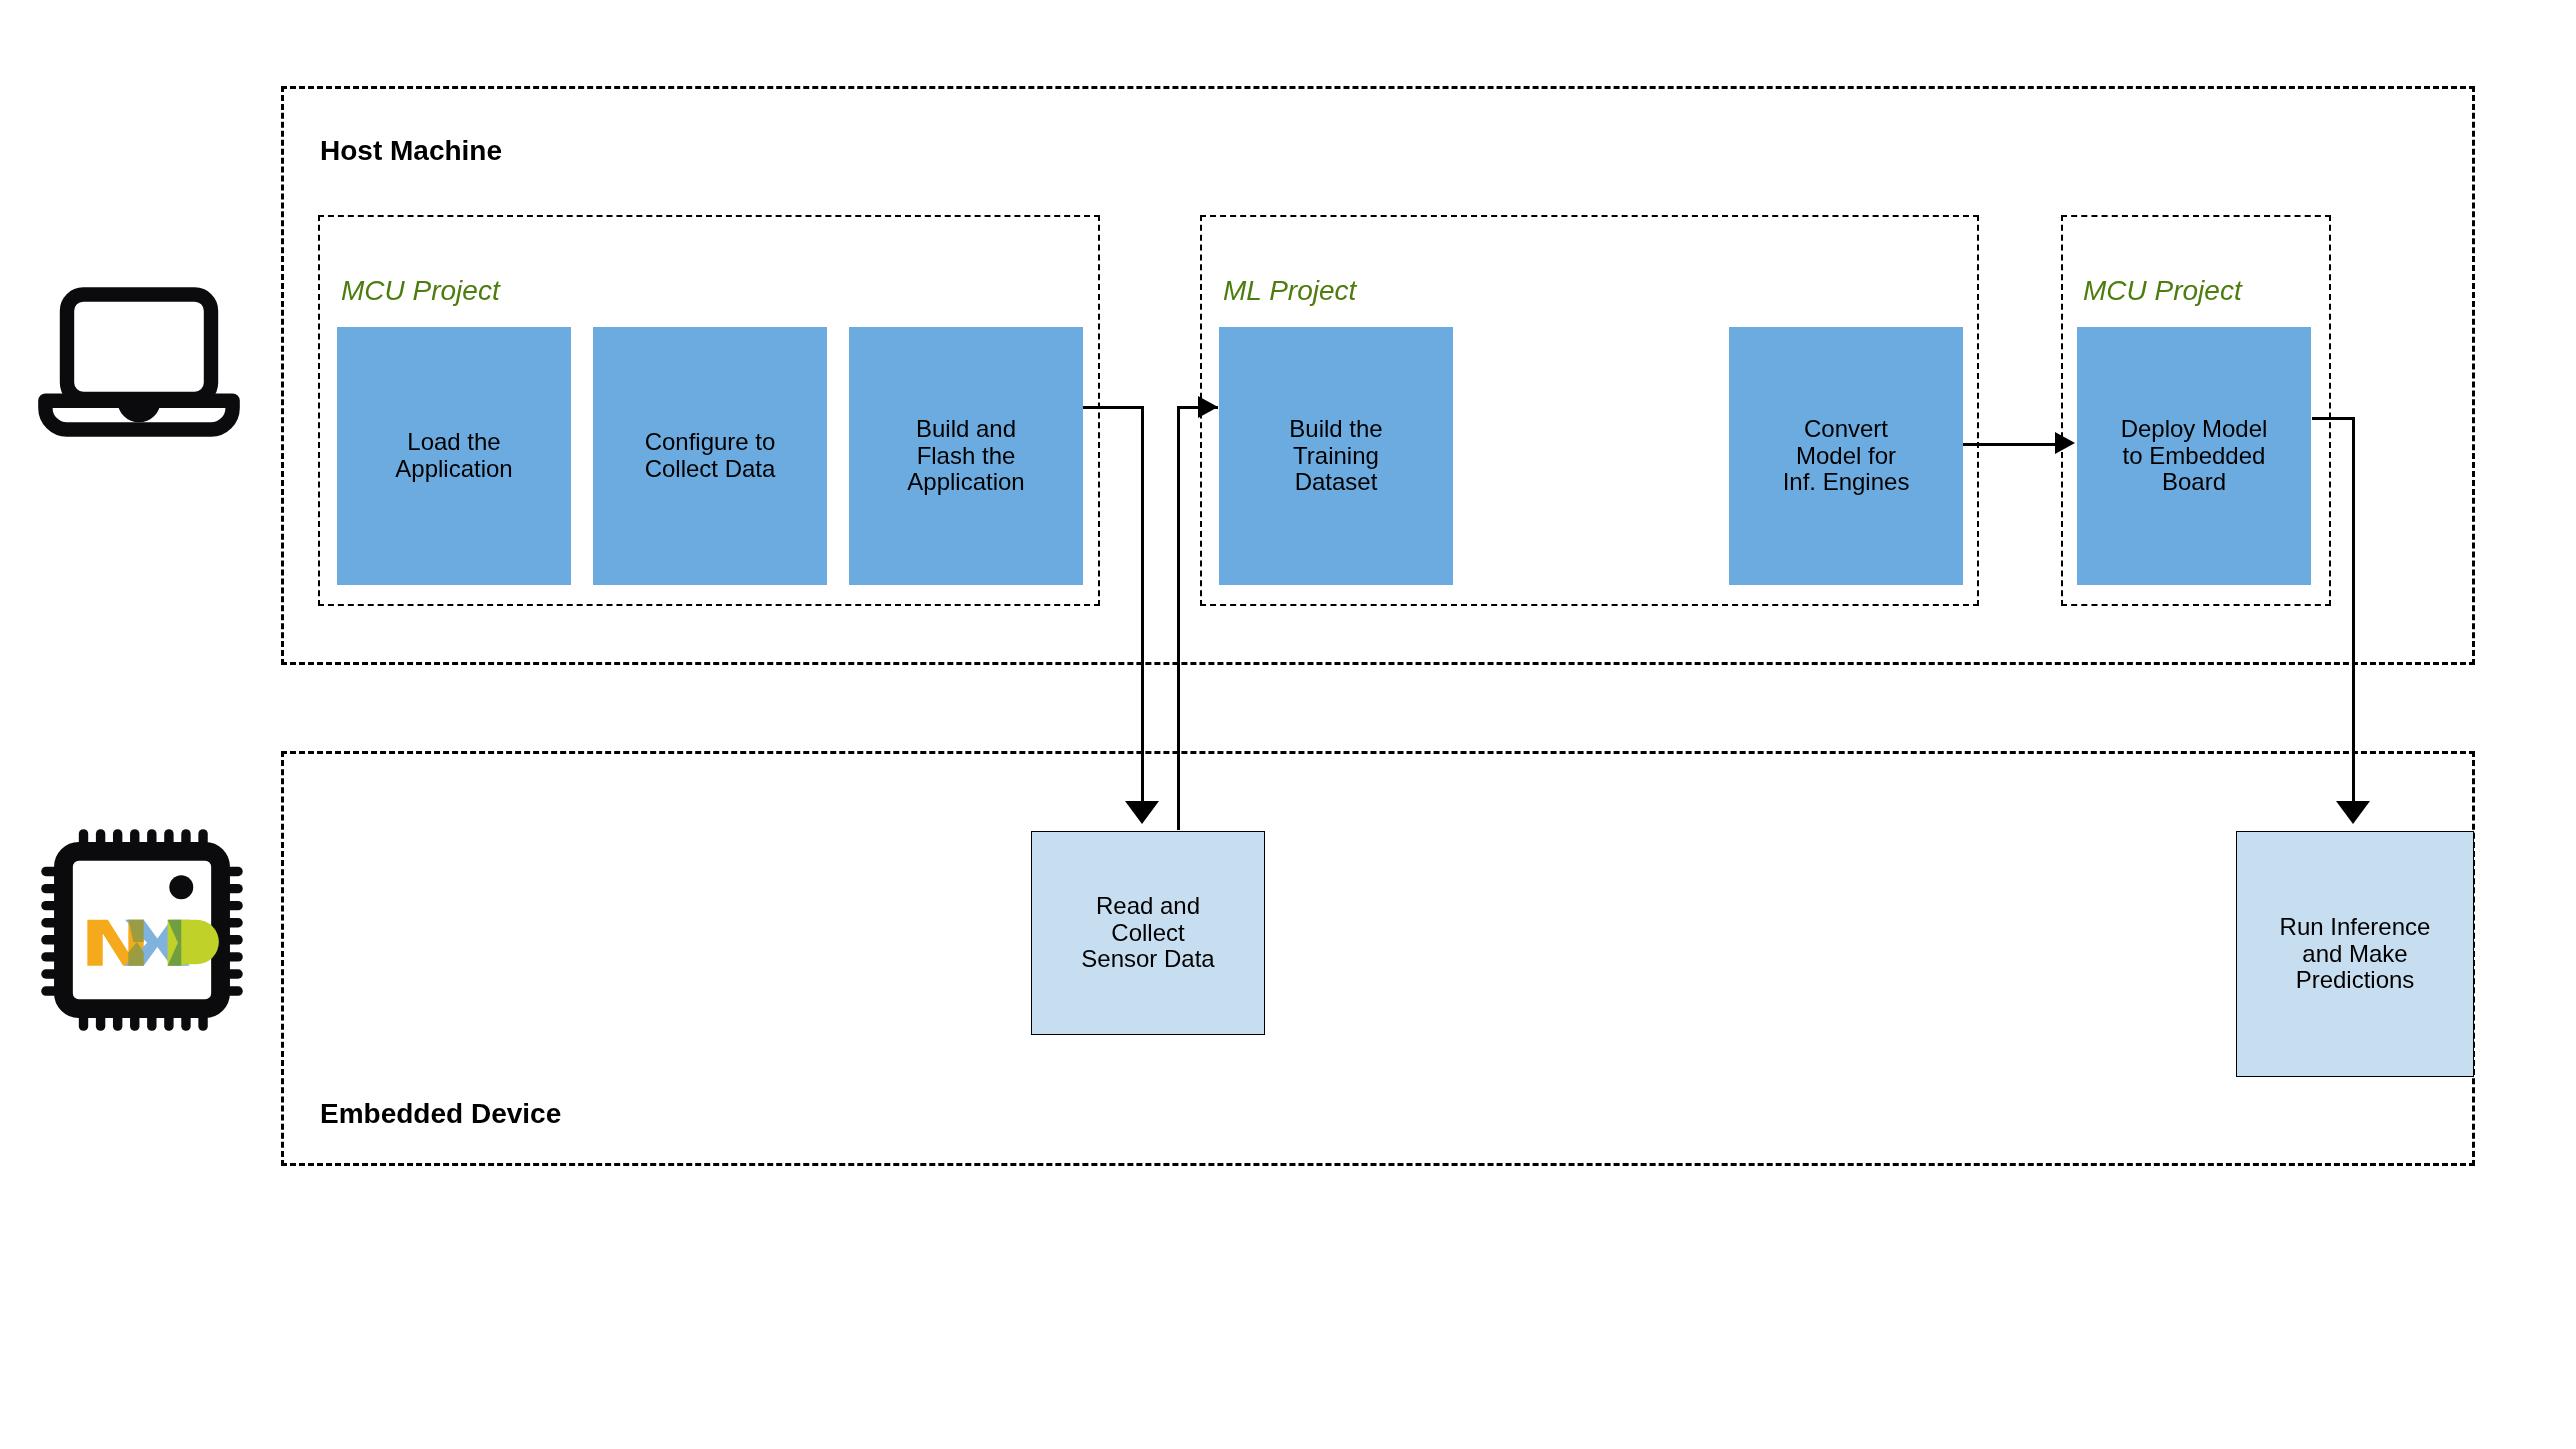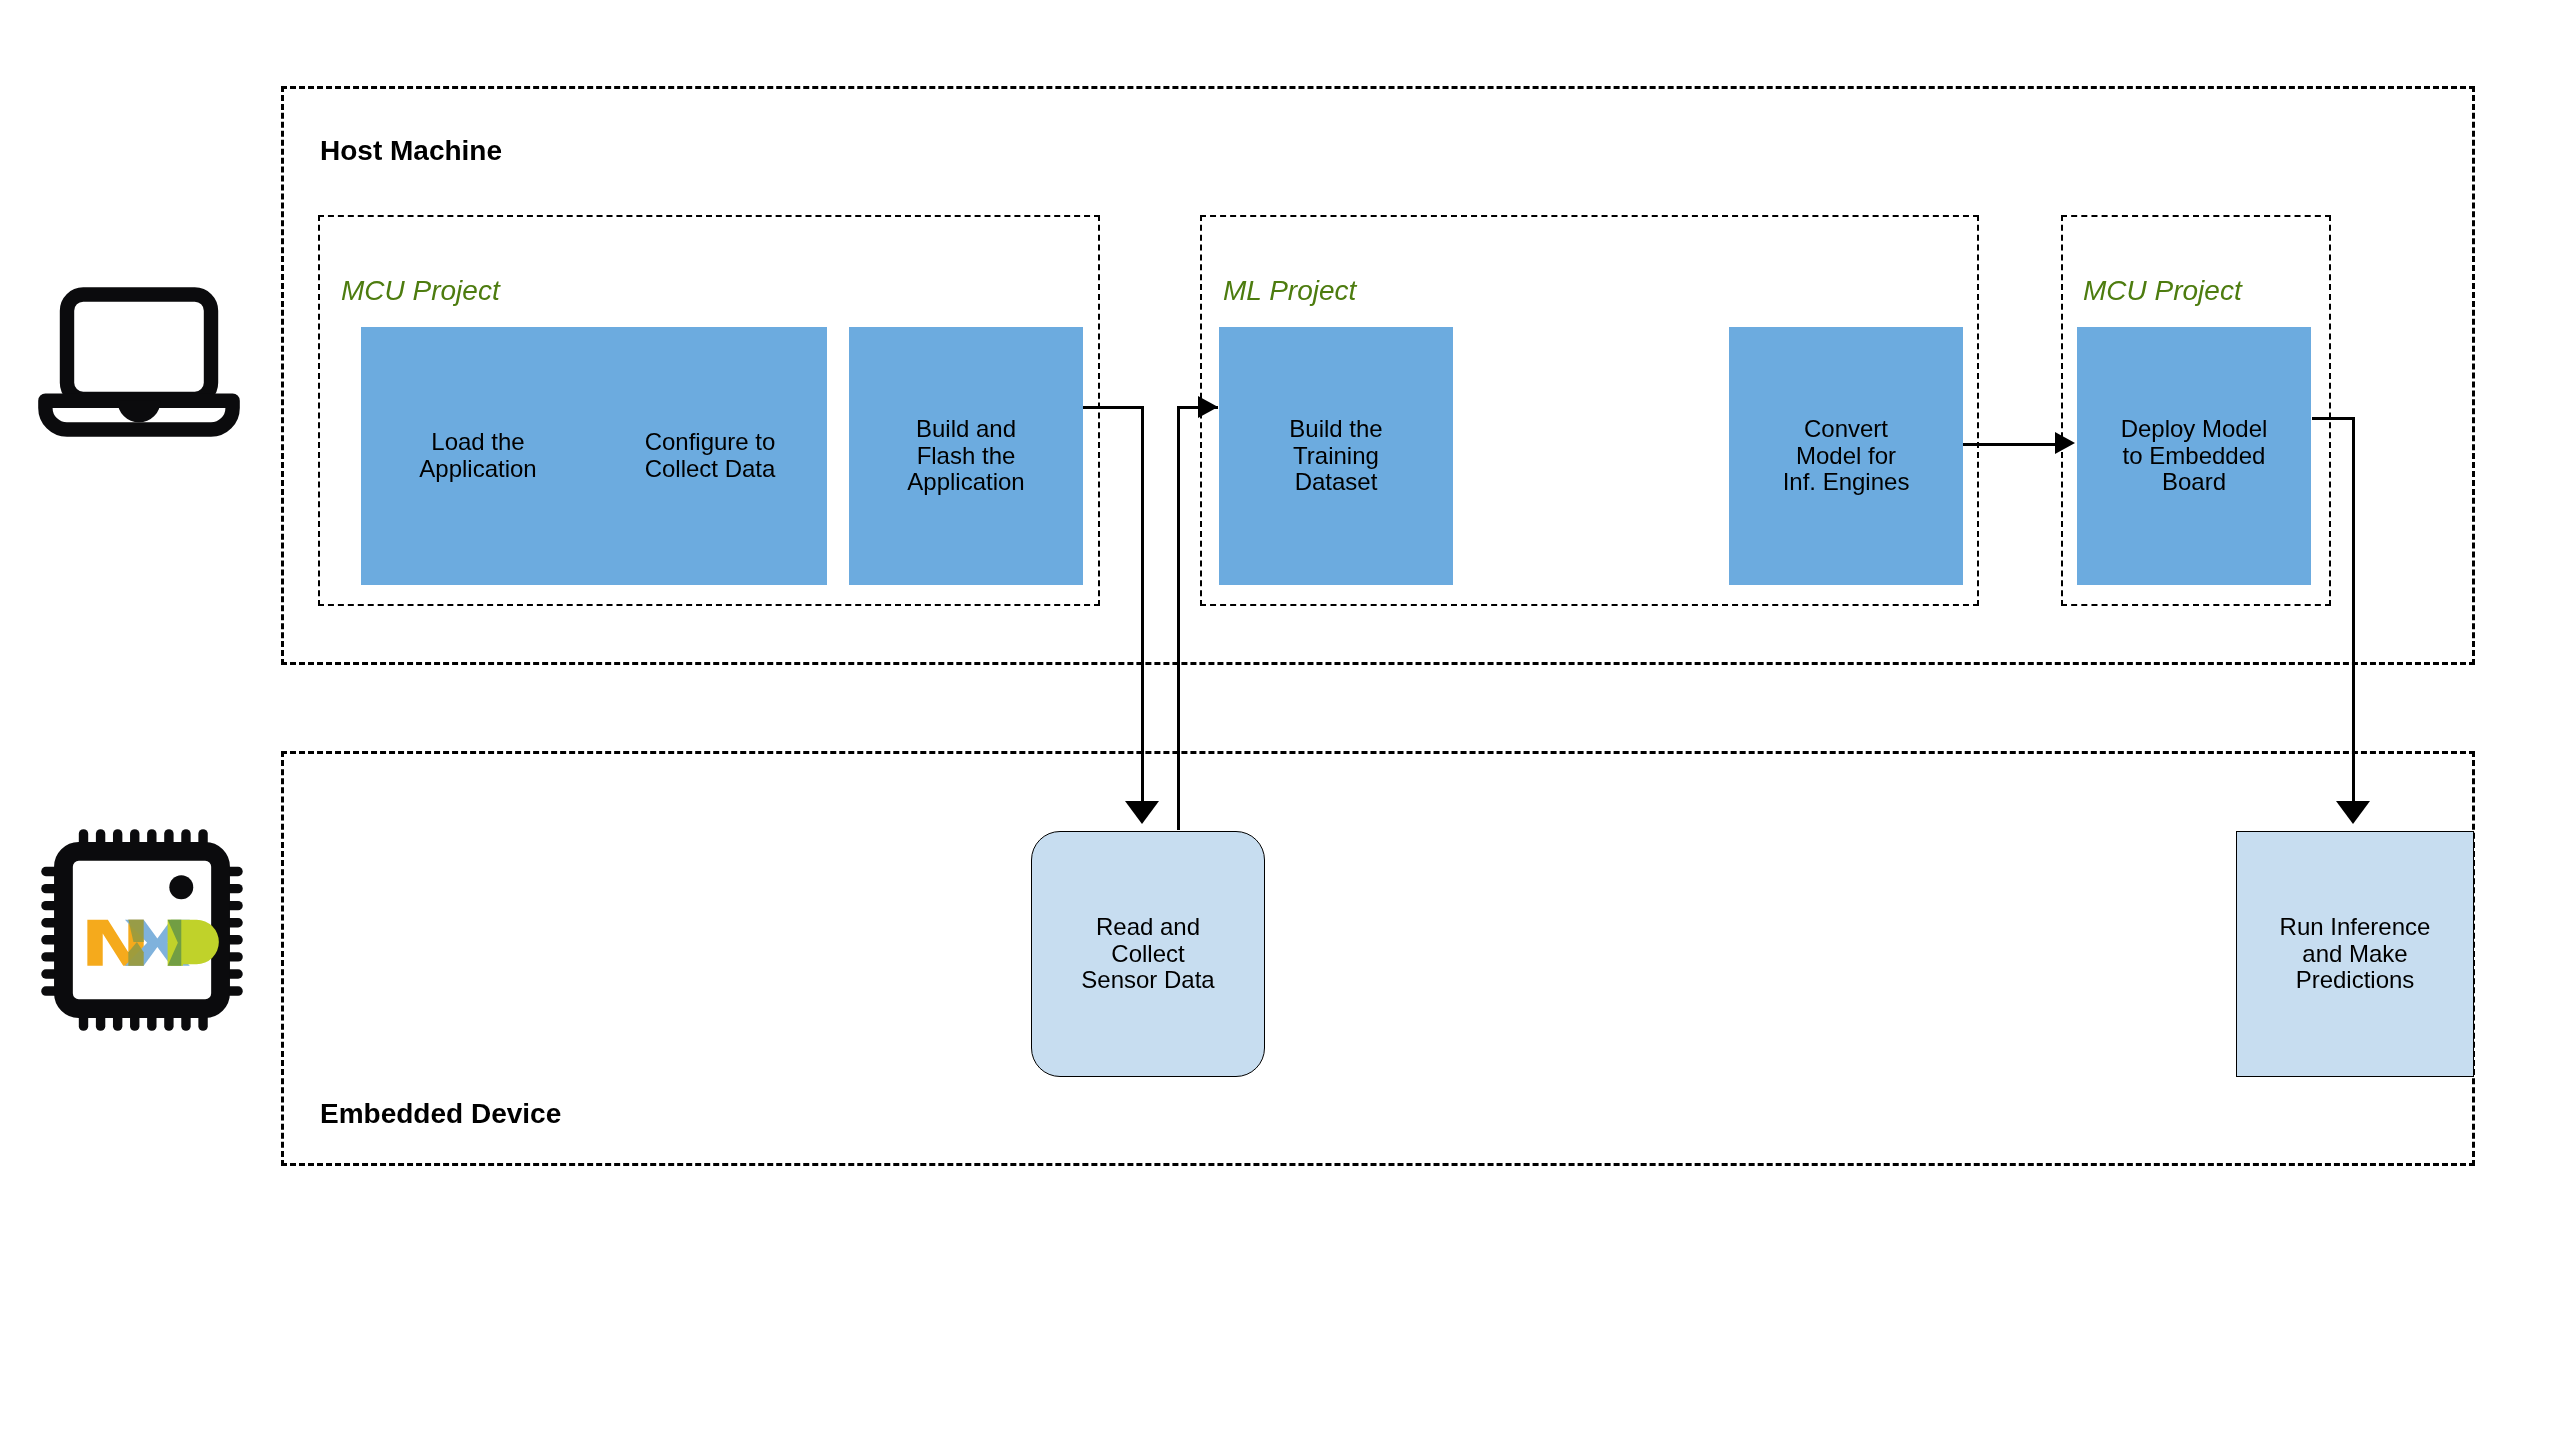--- a/index.html
+++ b/index.html
@@ -89,21 +89,21 @@
 <body>
 
 <div id="canvas">
 
   <div class="abs zone" style="left:281px; top:86px; width:2194px; height:579px;"></div>
   <div class="zone-title" style="left:320px; top:137px;">Host Machine</div>
 
   <div class="abs group" style="left:318px; top:215px; width:782px; height:391px;"></div>
   <div class="group-title" style="left:341px; top:277px;">MCU Project</div>
 
-  <div class="abs step step-dark" style="left:337px; top:327px; width:234px; height:258px;margin-left:24px;">
+  <div class="abs step step-dark" style="left:337px; top:327px; width:234px; height:258px;">
     <span style="white-space:pre-line;">Load the
 Application</span>
   </div>
 
   <div class="abs step step-dark" style="left:593px; top:327px; width:234px; height:258px;">
     <span style="white-space:pre-line;">Configure to
 Collect Data</span>
   </div>
 
   <div class="abs step step-dark" style="left:849px; top:327px; width:234px; height:258px;">
@@ -133,21 +133,21 @@
 
   <div class="abs step step-dark" style="left:2077px; top:327px; width:234px; height:258px;">
     <span style="white-space:pre-line;">Deploy Model
 to Embedded
 Board</span>
   </div>
 
   <div class="abs zone" style="left:281px; top:751px; width:2194px; height:415px;"></div>
   <div class="zone-title" style="left:320px; top:1100px;">Embedded Device</div>
 
-  <div class="abs step step-light" style="left:1031px; top:831px; width:234px; height:246px;border-radius:29px;">
+  <div class="abs step step-light" style="left:1031px; top:831px; width:234px; height:204px;">
     <span style="white-space:pre-line;">Read and
 Collect
 Sensor Data</span>
   </div>
 
   <div class="abs step step-light" style="left:2236px; top:831px; width:238px; height:246px;">
     <span style="white-space:pre-line;">Run Inference
 and Make
 Predictions</span>
   </div>

